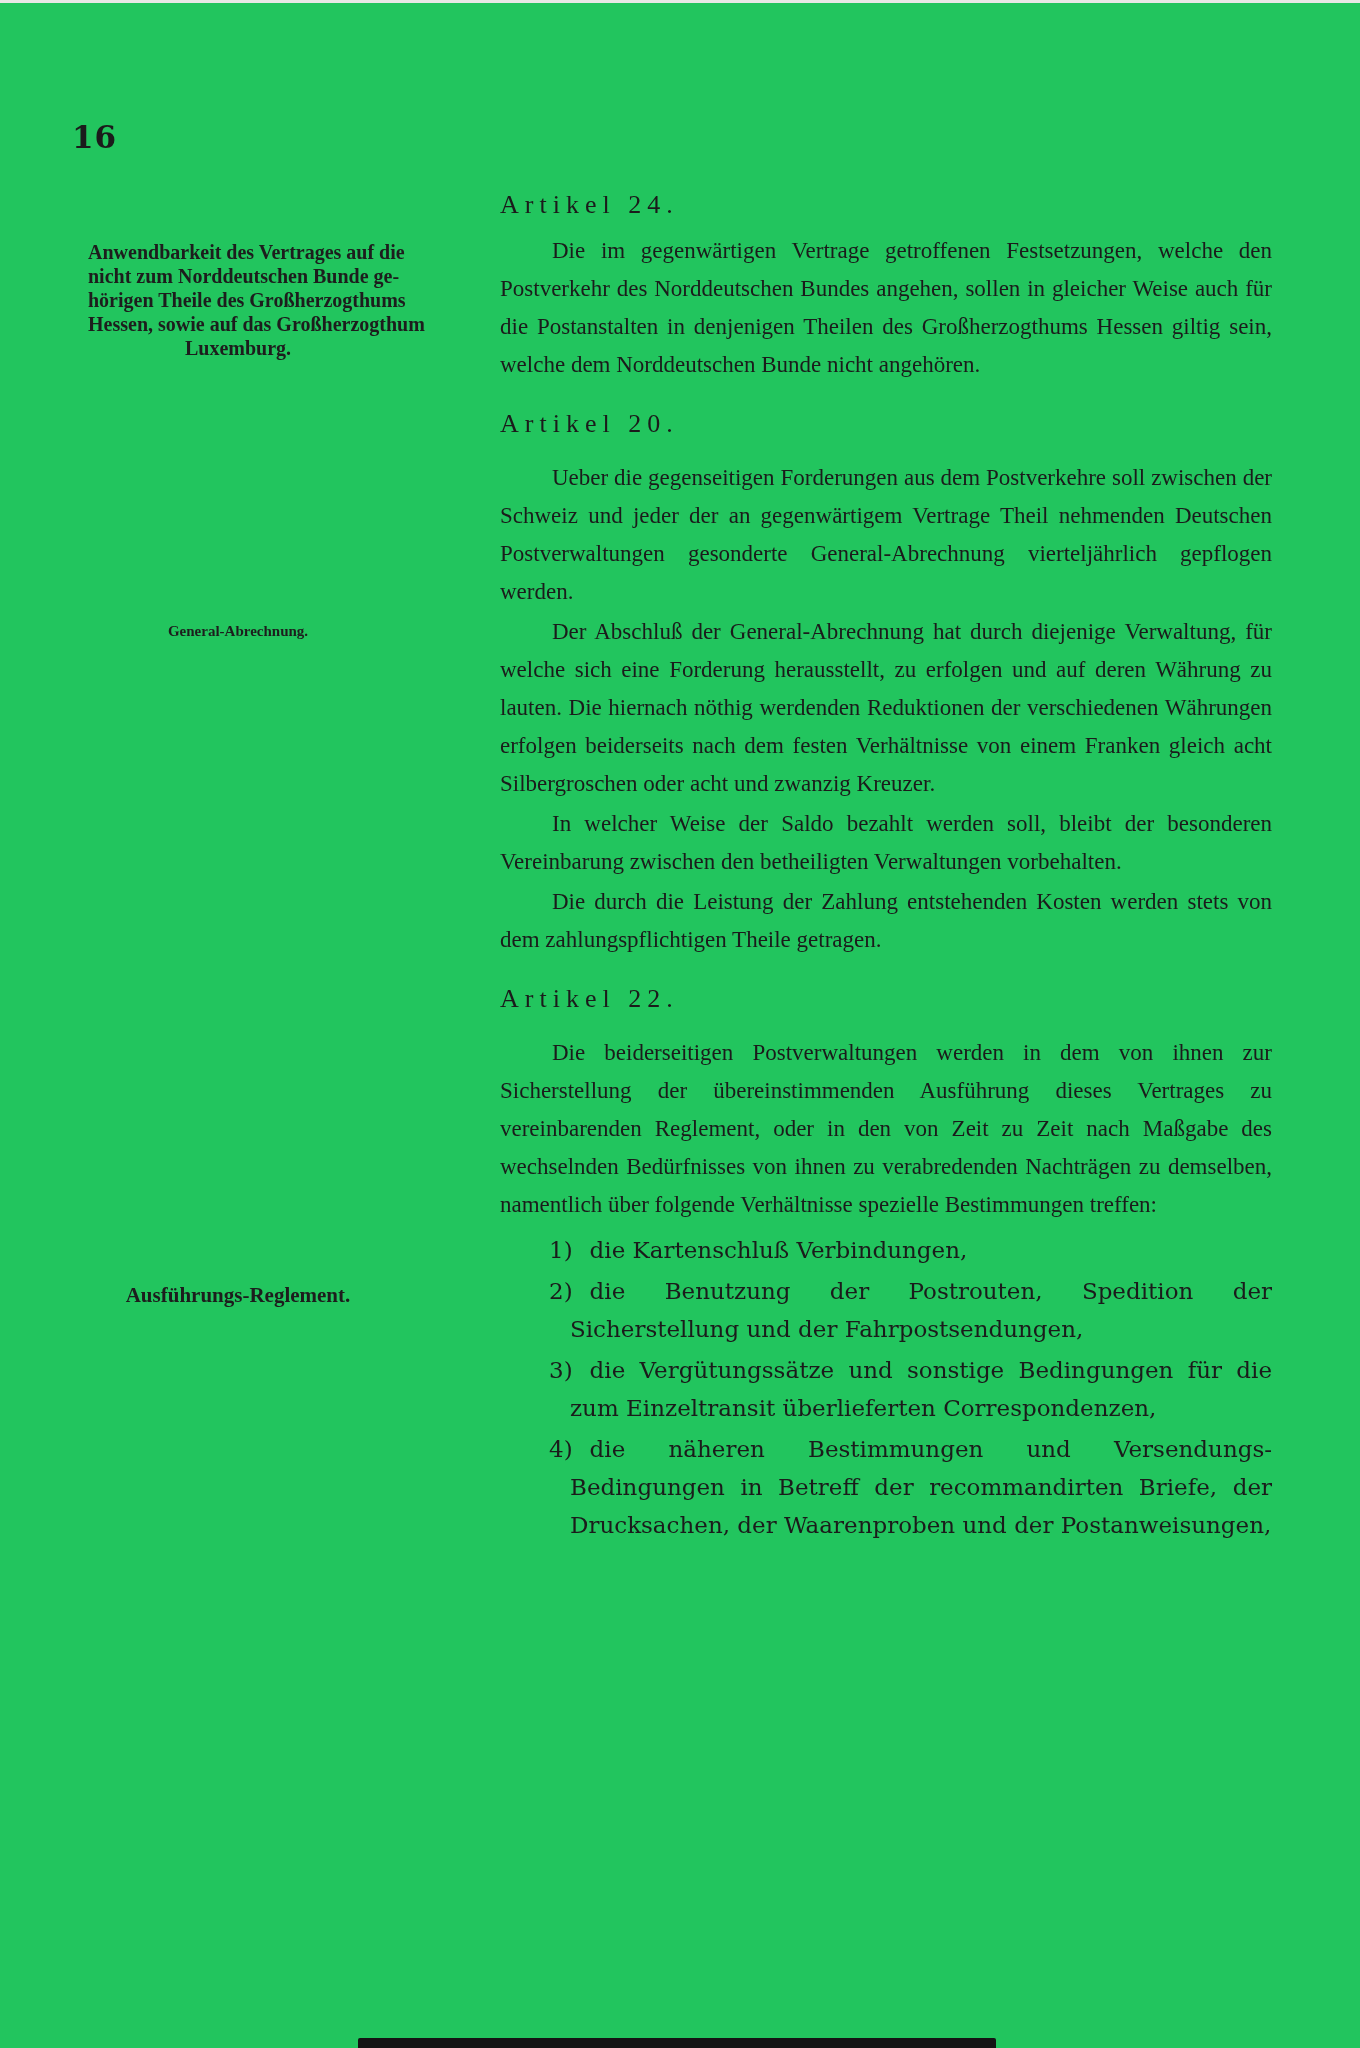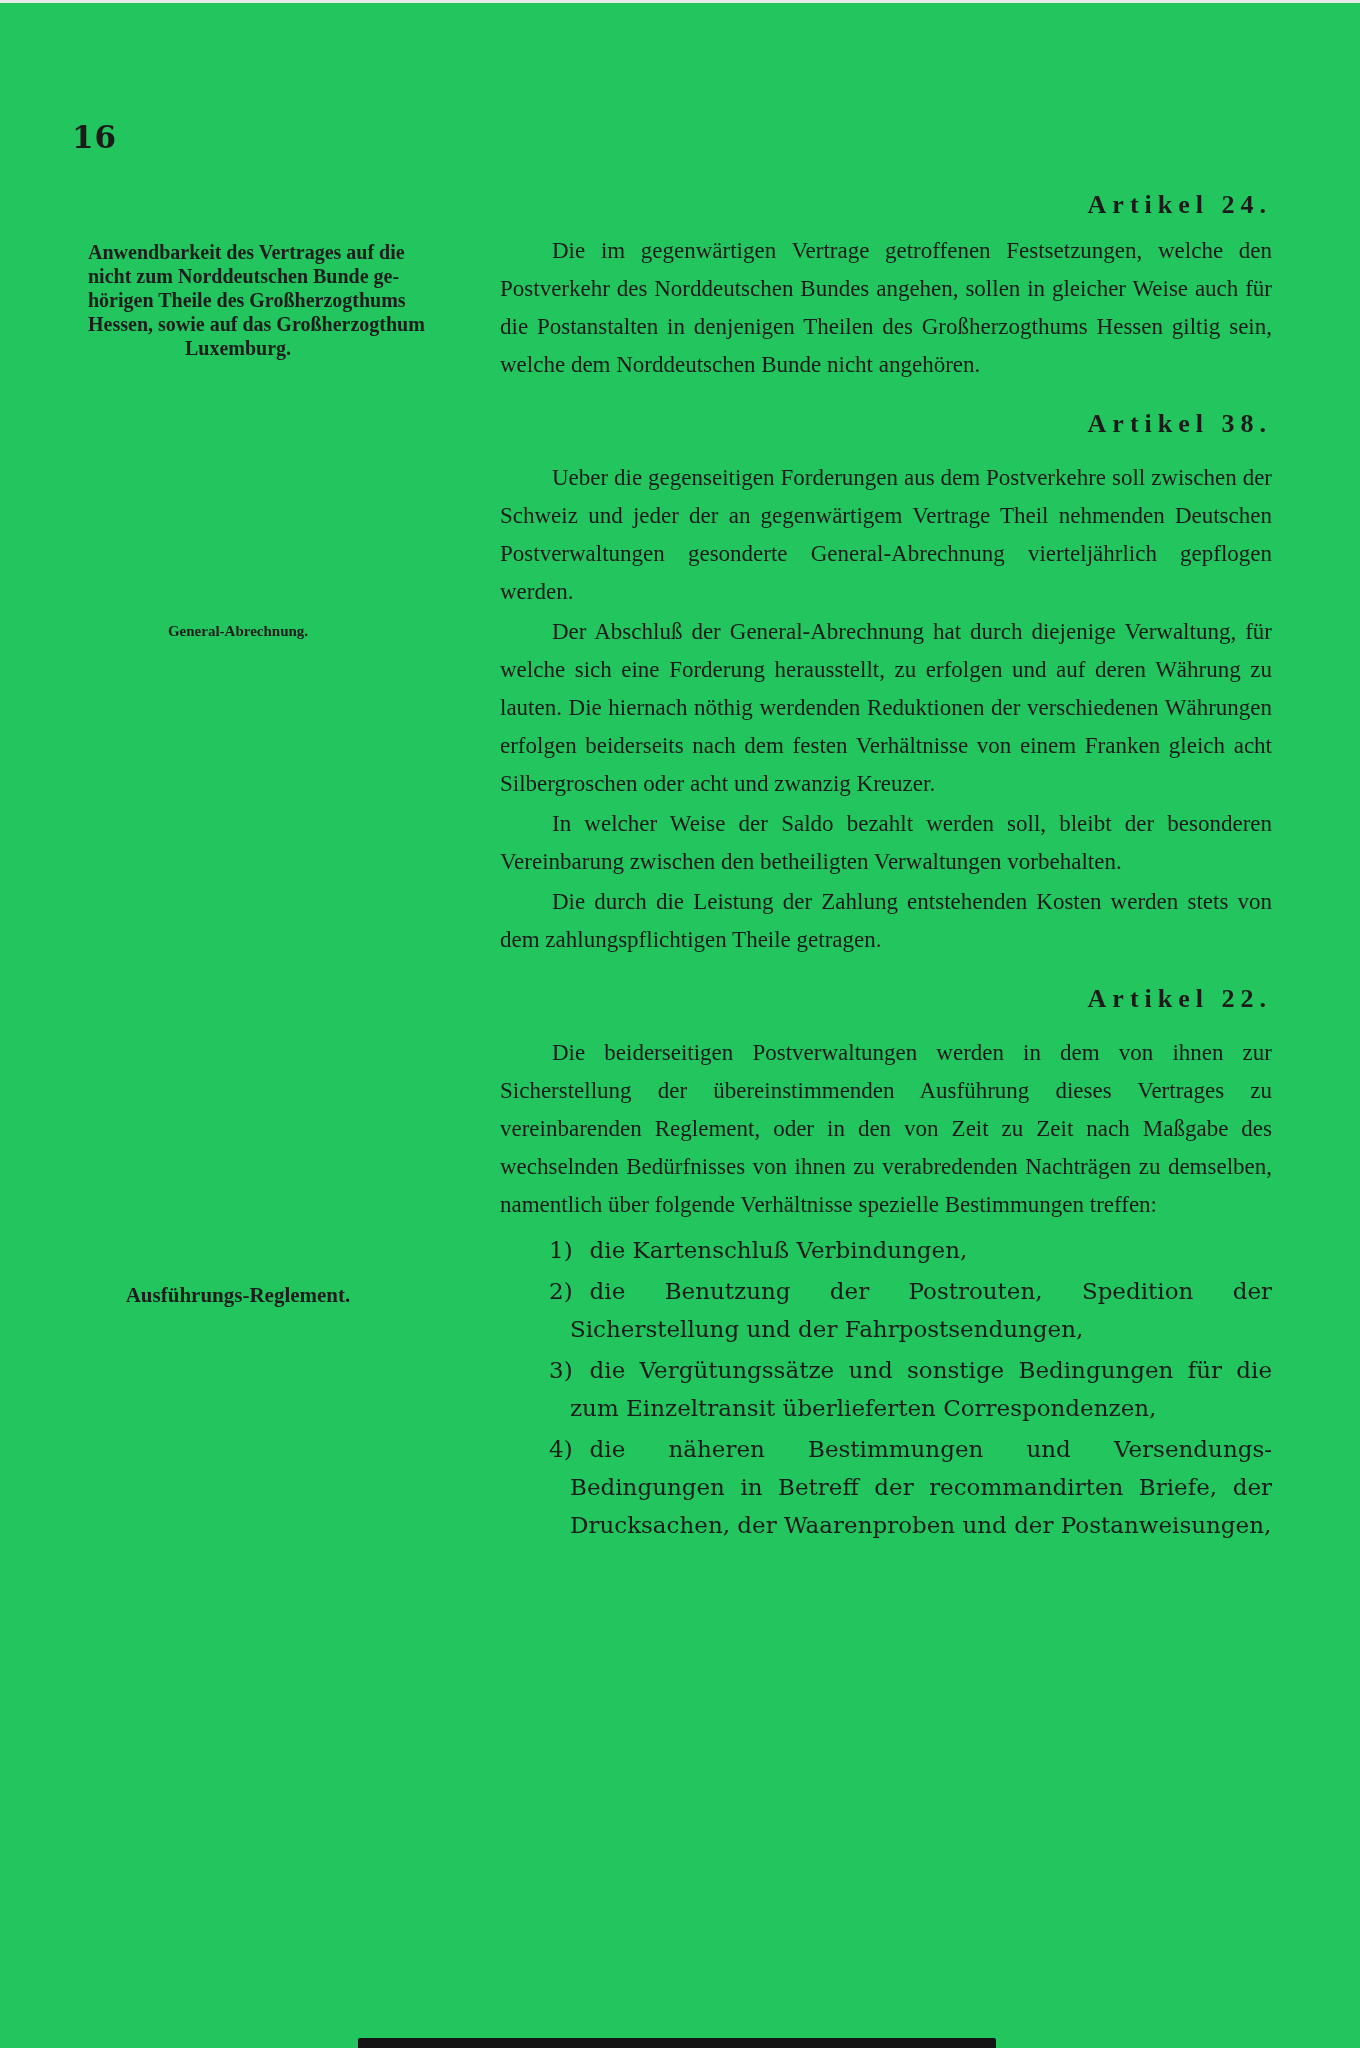--- a/index.html
+++ b/index.html
@@ -47,23 +47,23 @@
     left: 500px;
     top: 182px;
     width: 772px;
     font-size: 23px;
     line-height: 38px;
     text-align: justify;
   }
   .article-heading {
     font-family: "Liberation Serif", serif;
     font-size: 26px;
-    font-weight: bold;
+    font-weight: normal;
     letter-spacing: 6px;
-    text-align: right;
+    text-align: left;
     line-height: 40px;
     margin: 0 0 7px 0;
   }
   .article-heading.mid {
     margin: 20px 0 15px 0;
   }
   .para {
     margin: 0 0 2px 0;
     text-indent: 52px;
     font-family: Liberation Serif, serif;
@@ -109,21 +109,21 @@
   <div class="mnote mnote-2">General-Abrechnung.</div>
 
   <div class="mnote mnote-3">Ausführungs-Reglement.</div>
 
   <div class="body-col">
 
     <div class="article-heading">Artikel 24.</div>
 
     <p class="para">Die im gegenwärtigen Vertrage getroffenen Festsetzungen, welche den Postverkehr des Norddeutschen Bundes angehen, sollen in gleicher Weise auch für die Postanstalten in denjenigen Theilen des Großherzogthums Hessen giltig sein, welche dem Norddeutschen Bunde nicht angehören.</p>
 
-    <div class="article-heading mid">Artikel 38.</div>
+    <div class="article-heading mid">Artikel 20.</div>
 
     <p class="para">Ueber die gegenseitigen Forderungen aus dem Postverkehre soll zwischen der Schweiz und jeder der an gegenwärtigem Vertrage Theil nehmenden Deutschen Postverwaltungen gesonderte General-Abrechnung vierteljährlich gepflogen werden.</p>
     <p class="para">Der Abschluß der General-Abrechnung hat durch diejenige Verwaltung, für welche sich eine Forderung herausstellt, zu erfolgen und auf deren Währung zu lauten. Die hiernach nöthig werdenden Reduktionen der verschiedenen Währungen erfolgen beiderseits nach dem festen Verhältnisse von einem Franken gleich acht Silbergroschen oder acht und zwanzig Kreuzer.</p>
     <p class="para">In welcher Weise der Saldo bezahlt werden soll, bleibt der besonderen Vereinbarung zwischen den betheiligten Verwaltungen vorbehalten.</p>
     <p class="para">Die durch die Leistung der Zahlung entstehenden Kosten werden stets von dem zahlungspflichtigen Theile getragen.</p>
 
     <div class="article-heading mid">Artikel 22.</div>
 
     <p class="para">Die beiderseitigen Postverwaltungen werden in dem von ihnen zur Sicherstellung der übereinstimmenden Ausführung dieses Vertrages zu vereinbarenden Reglement, oder in den von Zeit zu Zeit nach Maßgabe des wechselnden Bedürfnisses von ihnen zu verabredenden Nachträgen zu demselben, namentlich über folgende Verhältnisse spezielle Bestimmungen treffen:</p>
 

